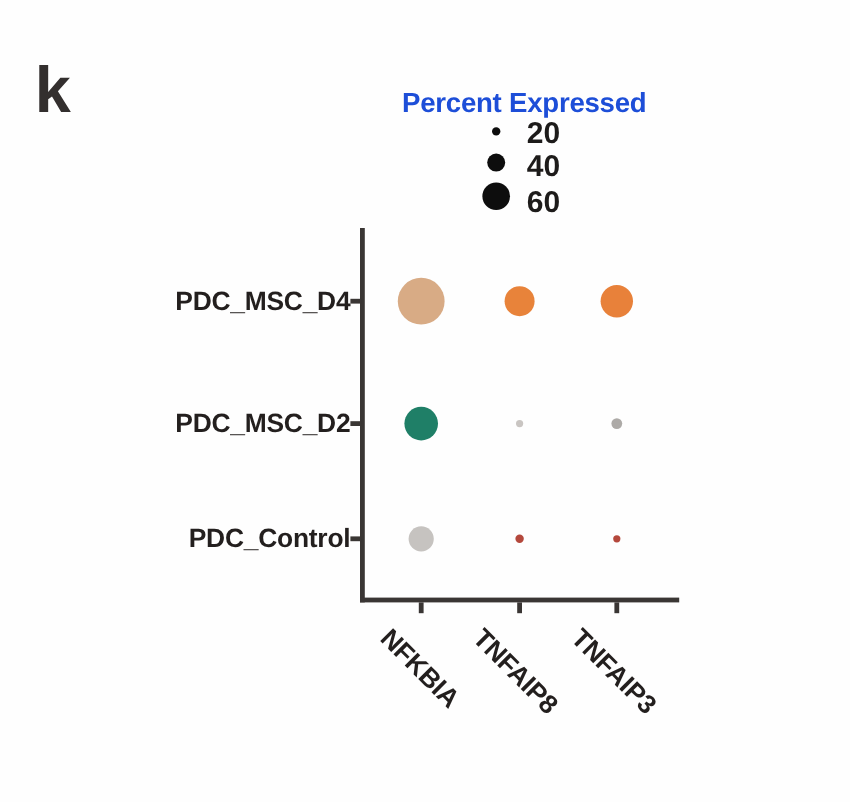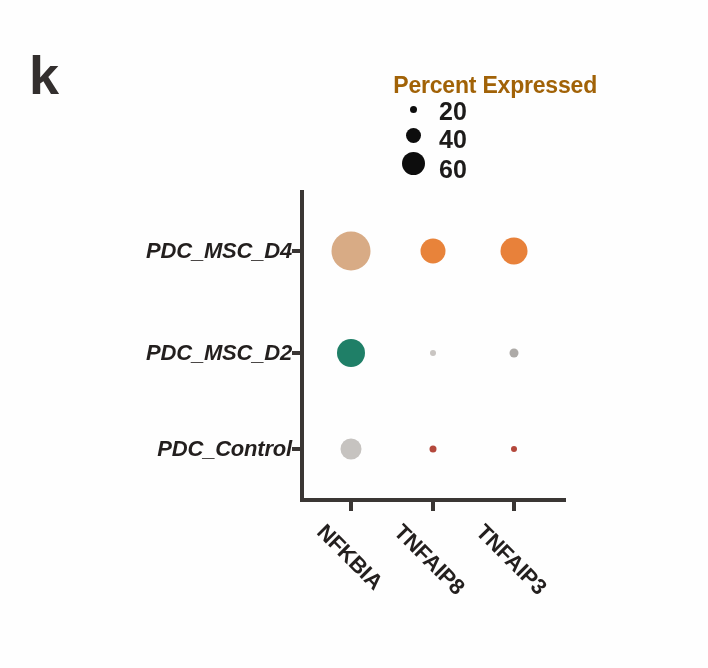--- a/index.html
+++ b/index.html
@@ -39,22 +39,22 @@
   
   #legend {
     position: absolute;
     left: 335px;
     top: 72px;
     width: 262px;
   }
   #legend-title {
     font-size: 23px;
     font-weight: 700;
-    color: #a16207;
-    text-align: right;
+    color: #1d4ed8;
+    text-align: left;
     letter-spacing: -0.2px;
     white-space: nowrap;
   }
   #legend-items {
     position: relative;
     height: 76px;
   }
   .legend-row {
     position: absolute;
     left: 0;
@@ -111,21 +111,20 @@
     white-space: nowrap;
     letter-spacing: -0.2px;
     line-height: 0;
   }
   #row-labels {
     position: absolute;
     left: 80px;
     top: 0;
     width: 212px;
     height: 573px;
-    font-style: italic;
   }
 
   
   .col-label {
     position: absolute;
     font-size: 22px;
     font-weight: 700;
     color: #231f1e;
     white-space: nowrap;
     transform-origin: left top;

